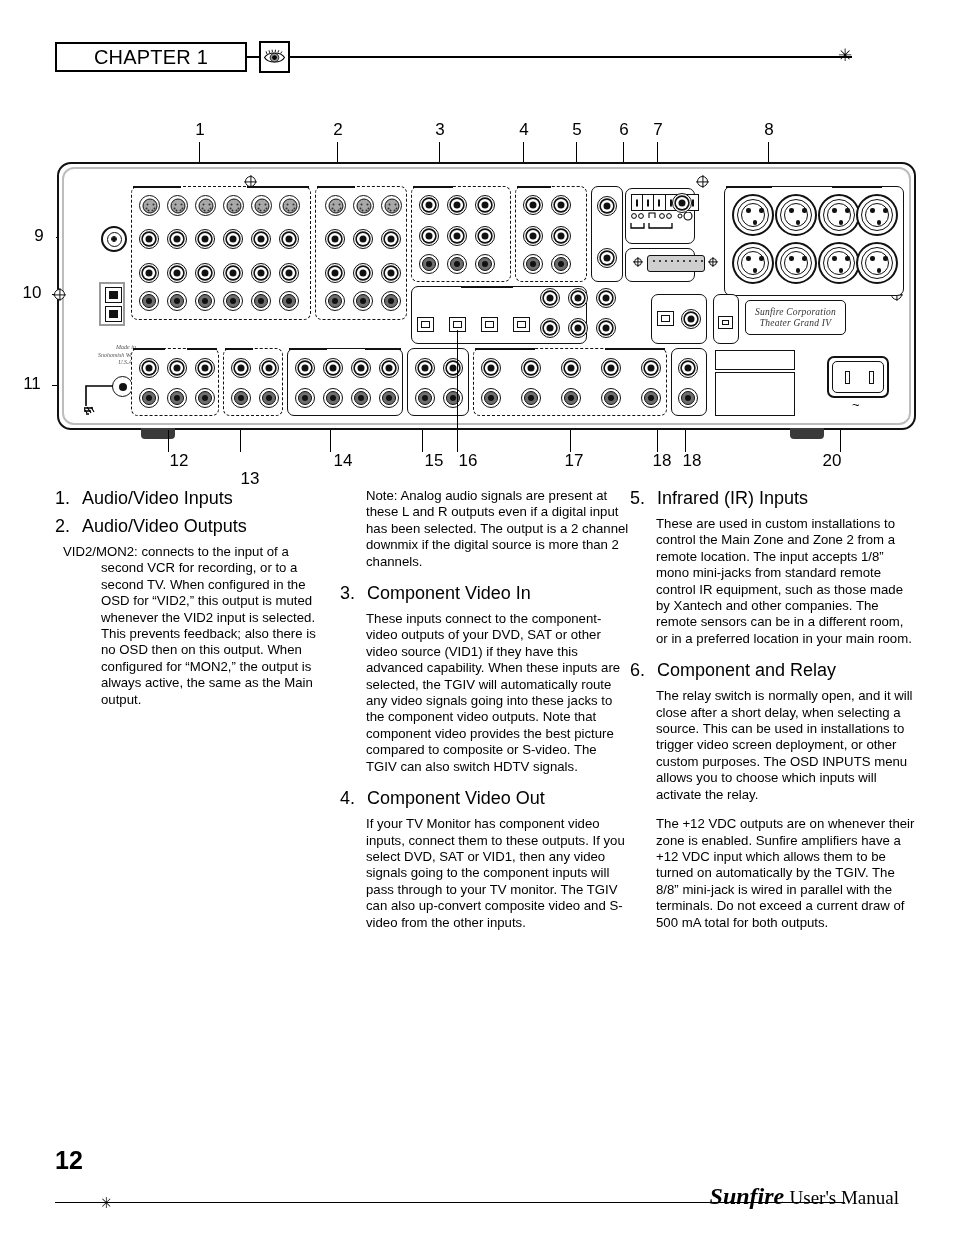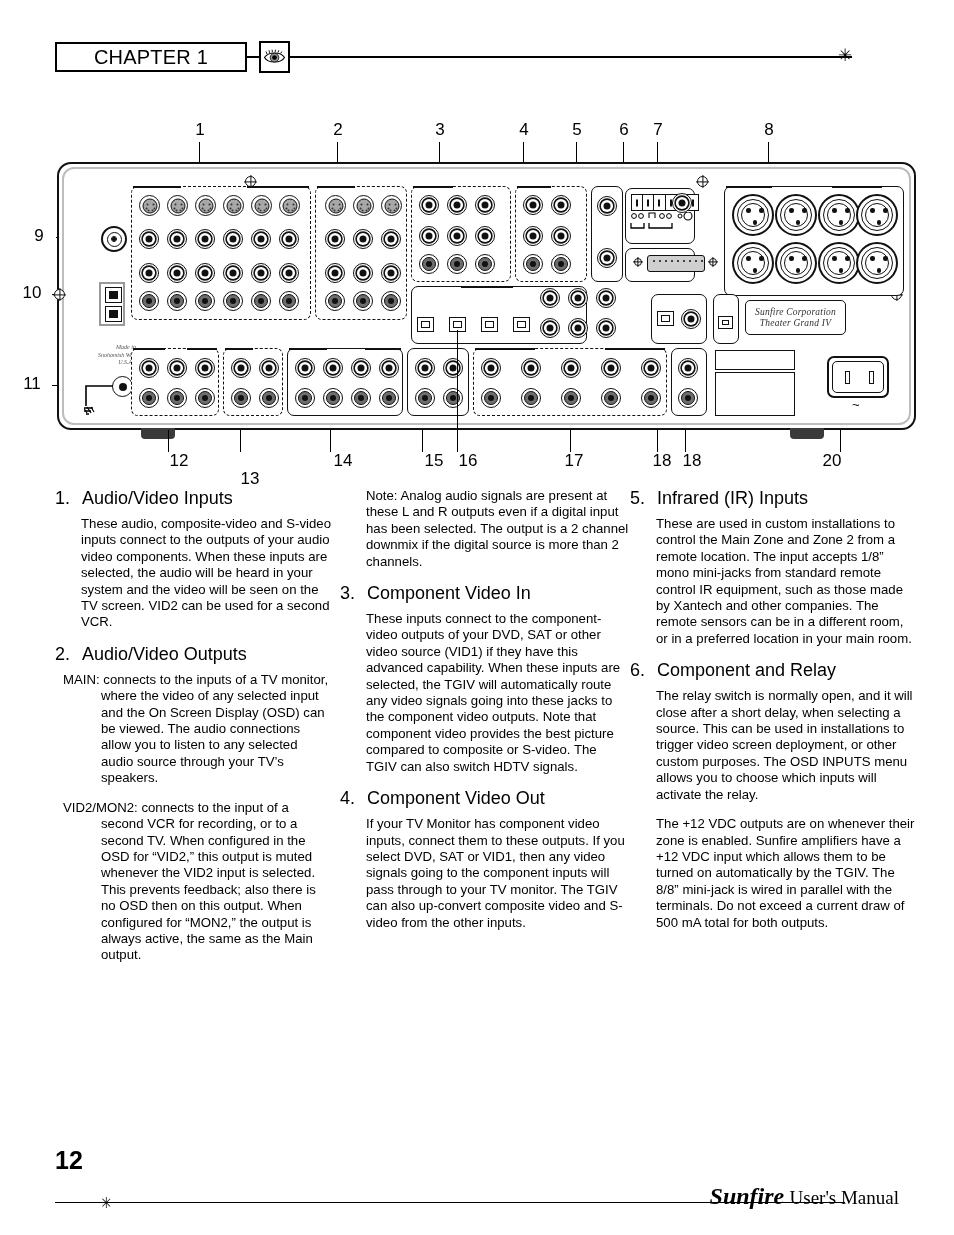--- a/index.html
+++ b/index.html
@@ -721,29 +721,27 @@
   <div class="callout-line vline" style="left:840px; top:430px; height:22px;"></div>
   <div class="callout-num" style="left:817px; top:451px;">20</div>
 </div>
 
 <div class="col col1">
   <div class="sec-block">
     <h2 class="sec">
       <span class="n">1.</span>
       <span>Audio/Video Inputs</span>
     </h2>
-    <p class="body">These audio, composite-video and S-video inputs connect to the outputs of your audio video components. When these inputs are selected, the audio will be heard in your system and the video will be seen on the TV screen. VID2 can be used for a second VCR.</p>
   </div>
 
   <div class="sec-block">
     <h2 class="sec">
       <span class="n">2.</span>
       <span>Audio/Video Outputs</span>
     </h2>
-    <p class="body hang2">MAIN: connects to the inputs of a TV monitor, where the video of any selected input and the On Screen Display (OSD) can be viewed. The audio connections allow you to listen to any selected audio source through your TV’s speakers.</p>
     <p class="body hang2">VID2/MON2: connects to the input of a second VCR for recording, or to a second TV. When configured in the OSD for “VID2,” this output is muted whenever the VID2 input is selected. This prevents feedback; also there is no OSD then on this output. When configured for “MON2,” the output is always active, the same as the Main output.</p>
   </div>
 </div>
 
 <div class="col col2">
   <p class="body">Note: Analog audio signals are present at these L and R outputs even if a digital input has been selected. The output is a 2 channel downmix if the digital source is more than 2 channels.</p>
 
   <div class="sec-block">
     <h2 class="sec">
       <span class="n">3.</span>

